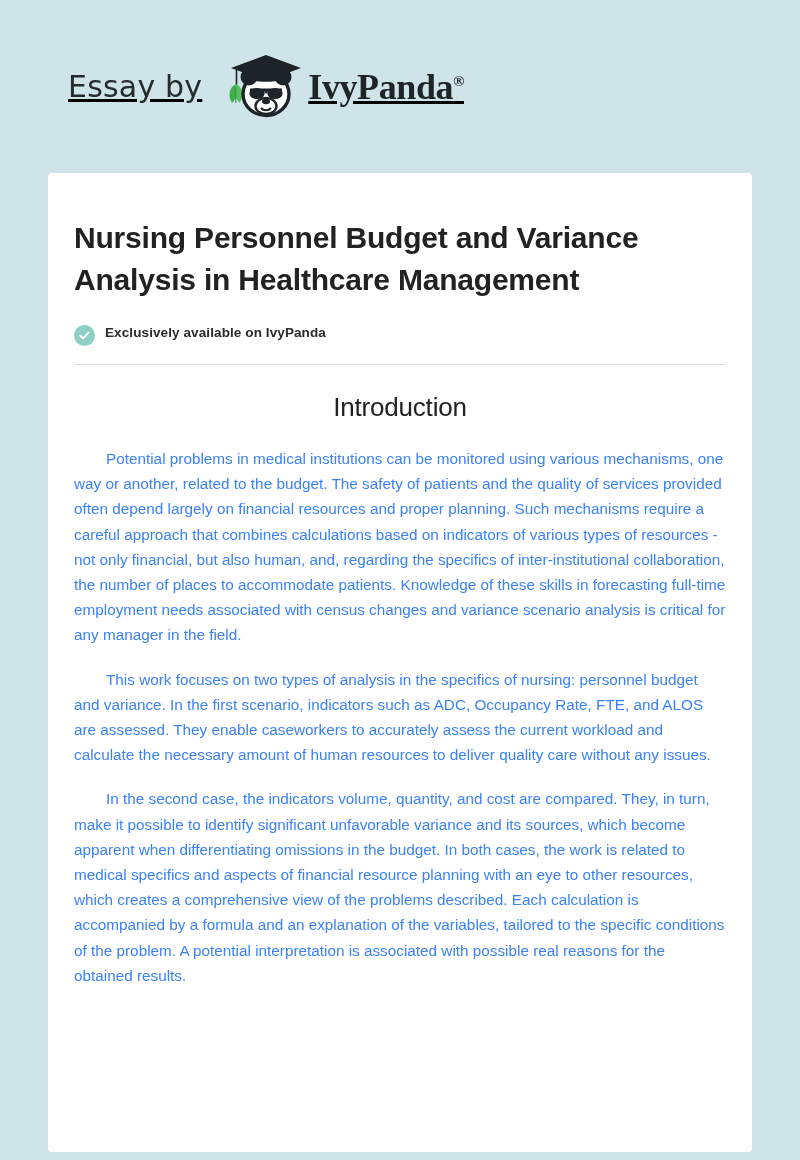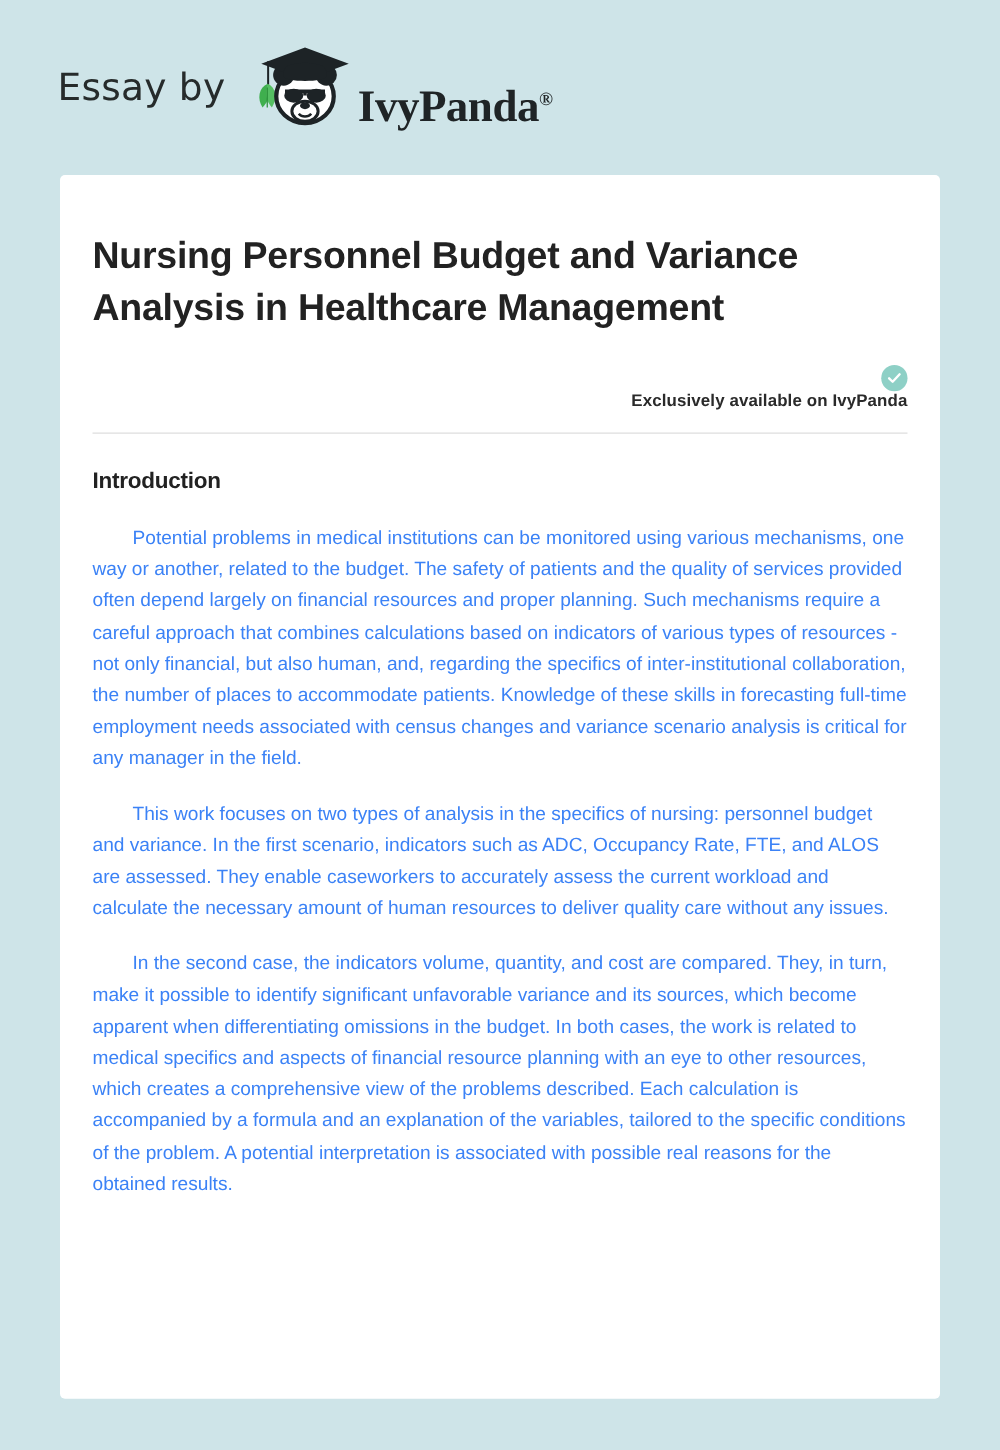--- a/index.html
+++ b/index.html
@@ -11,37 +11,38 @@
     width: 800px;
     height: 1160px;
     background: #cee4e8;
     font-family: "Liberation Sans", sans-serif;
     -webkit-font-smoothing: antialiased;
     overflow: hidden;
   }
 
   
   .brand-header {
-    height: 140px;
+    height: 173px;
     display: flex;
     align-items: center;
-    padding-left: 46px;
+    padding-left: 68px;
     box-sizing: border-box;
+    text-decoration: underline;
   }
   .brand-essay-by {
     font-family: "DejaVu Sans", sans-serif;
     font-size: 30px;
     font-weight: 400;
     color: #262b2b;
     letter-spacing: 0.2px;
     white-space: nowrap;
   }
   .brand-logo {
     display: flex;
-    align-items: flex-end;
+    align-items: center;
     margin-left: 16px;
   }
   .panda-mark {
     width: 88px;
     height: 72px;
     display: block;
   }
   .brand-wordmark {
     font-family: "Liberation Serif", "DejaVu Serif", serif;
     font-size: 36px;
@@ -78,23 +79,22 @@
     font-size: 30px;
     line-height: 42px;
     font-weight: 700;
     color: #222222;
     margin: 0;
     letter-spacing: -0.2px;
   }
 
   .exclusive-row {
     display: flex;
-    align-items: flex-end;
+    align-items: flex-start;
     margin-top: 24px;
-    flex-direction: column;
   }
   .check-badge {
     width: 21px;
     height: 21px;
     border-radius: 50%;
     background: #8ed0c6;
     display: flex;
     align-items: center;
     justify-content: center;
     flex: none;
@@ -111,25 +111,26 @@
   .divider {
     height: 1px;
     background: #dedede;
     margin-top: 18px;
     margin-bottom: 0;
     border: 0;
   }
 
   .section-heading {
     font-family: "Liberation Sans", sans-serif;
-    font-size: 18px;
-    font-weight: 700;
+    font-size: 26px;
+    font-weight: 400;
     color: #222222;
     margin: 27px 0 0 0;
     letter-spacing: -0.2px;
+    text-align: center;
   }
 
   .body-para {
     font-family: "Liberation Sans", sans-serif;
     font-size: 15.3px;
     line-height: 25.2px;
     color: #3b82f6;
     margin: 19px 0 0 0;
     text-indent: 32px;
     text-align: left;

